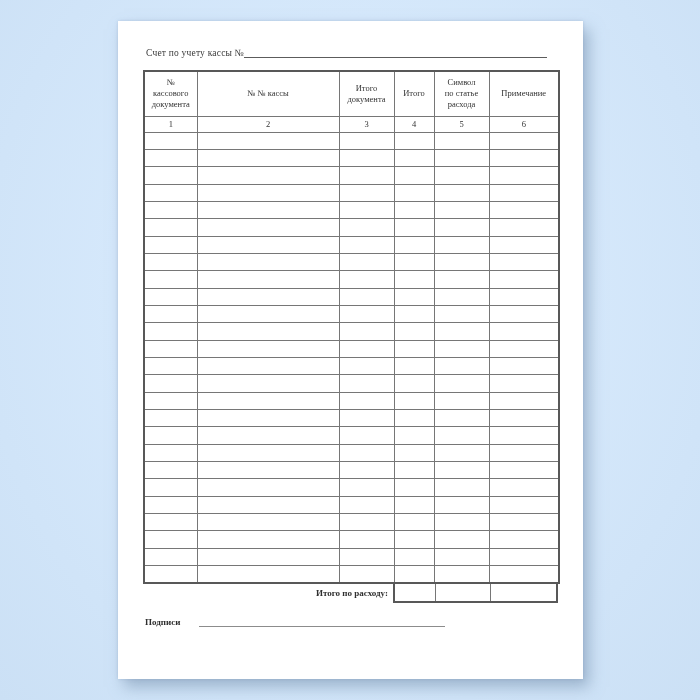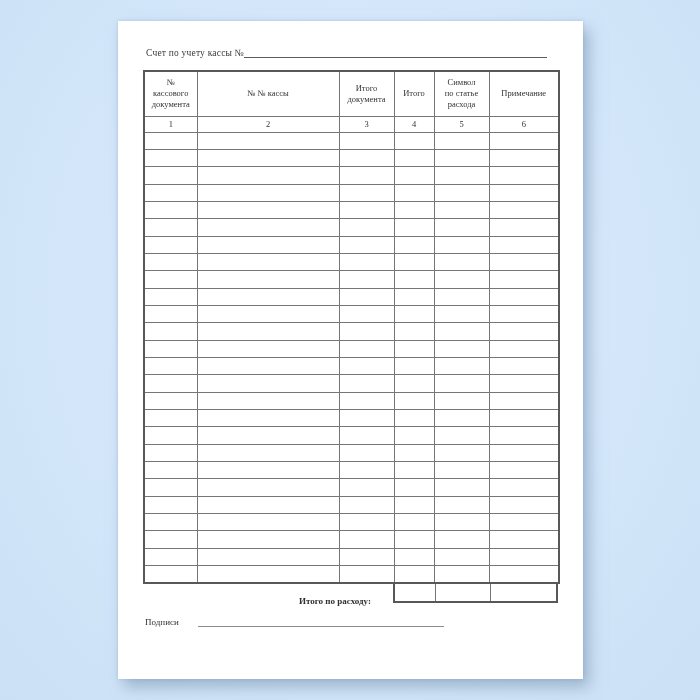--- a/index.html
+++ b/index.html
@@ -39,38 +39,37 @@
     height: 45px; font-weight: normal; font-size: 8.5px; line-height: 1.32;
     color: #333; text-align: center; vertical-align: middle; white-space: pre-line;
   }
   .num-row td {
     height: 16px; font-size: 8.5px; color: #333; text-align: center; vertical-align: middle;
   }
   tbody.body-rows td { height: 17.35px; }
   
   .total-row { display: flex; width: 415px; height: 19px; }
   .total-label {
-    width: 250px; box-sizing: border-box; padding-right: 22px;
+    width: 250px; box-sizing: border-box; padding-right: 5px;
     text-align: right; font-weight: bold; font-size: 9px; color: #2f2f2f; line-height: 18px;
     white-space: nowrap;
-    margin-top: 8px;
   }
   .total-cells {
     display: flex; width: 165px; box-sizing: border-box;
     border: 2px solid #585858; border-top: none; background: #fff;
   }
   .total-cell { box-sizing: border-box; height: 100%; }
   .total-cell.c4 { width: 40px; }
   .total-cell.c5 { width: 55px; border-left: 1px solid #767676; }
   .total-cell.c6 { flex: 1 1 auto; border-left: 1px solid #767676; }
   
   .sign-row {
     display: flex; align-items: flex-end; margin: 12px 0 0 2px; height: 12px;
   }
-  .sign-label { font-weight: normal; font-size: 9px; color: #2f2f2f; white-space: nowrap; }
+  .sign-label { font-weight: bold; font-size: 9px; color: #2f2f2f; white-space: nowrap; }
   .sign-line {
     width: 246px; margin-left: 19px; height: 10px;
     border-bottom: 1.3px solid #8c8c8c;
   }
 </style>
 </head>
 <body>
 
 <div class="stage">
   <div class="paper">

